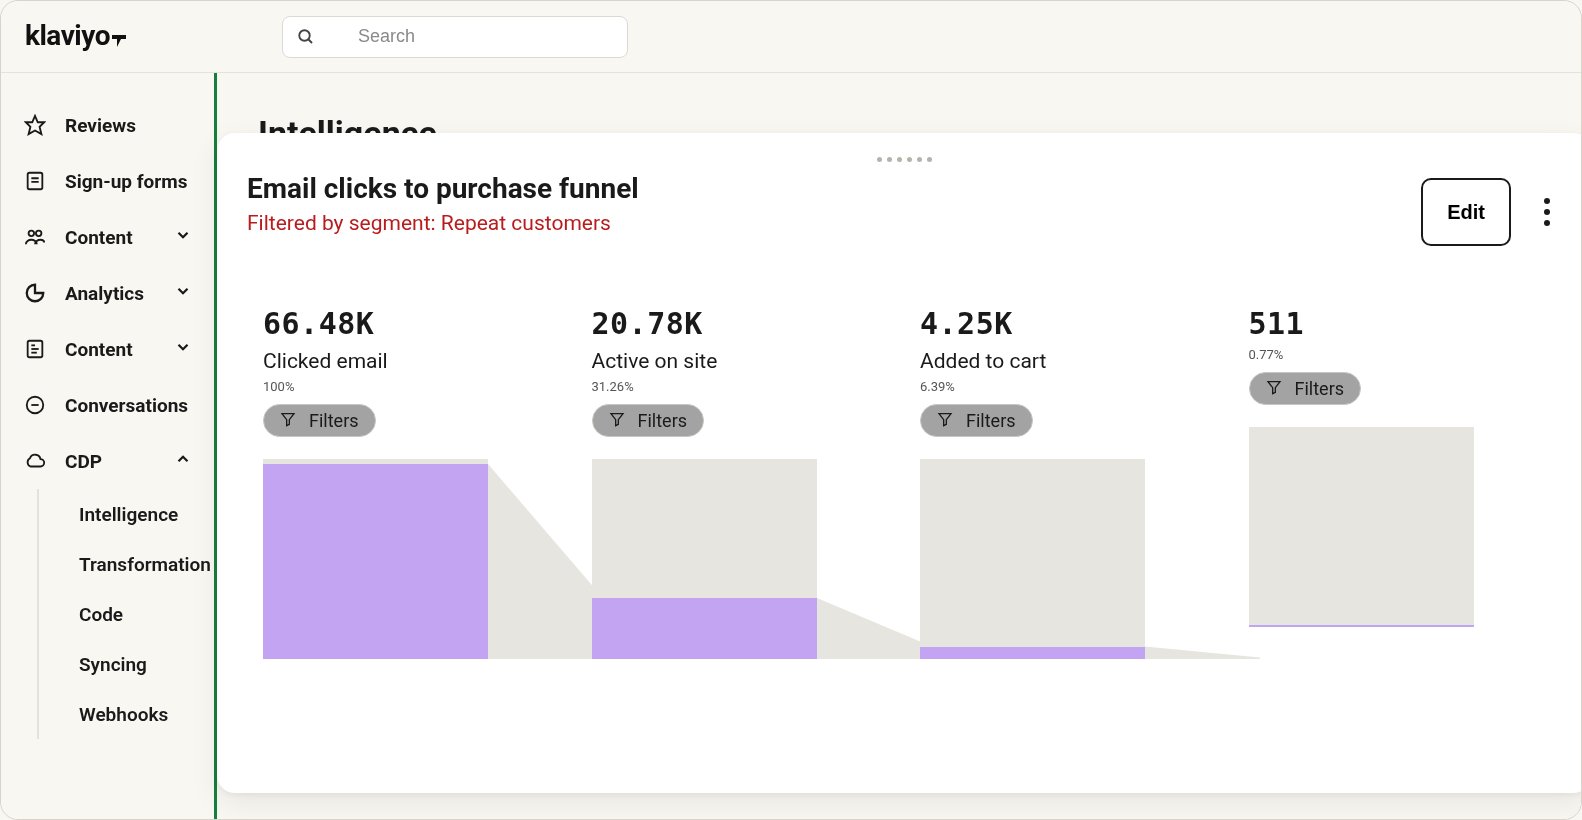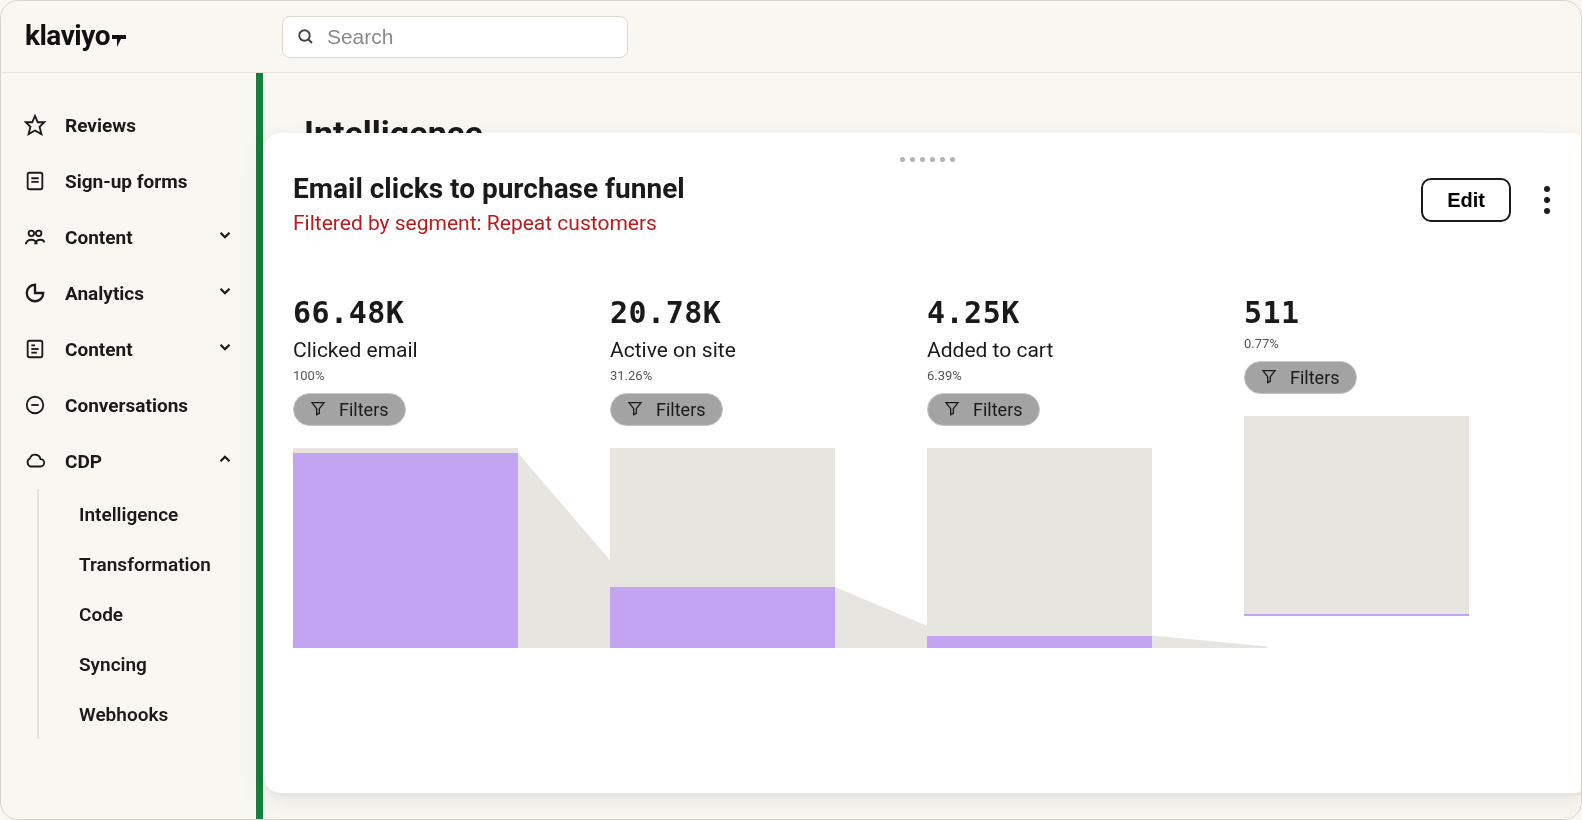--- a/index.html
+++ b/index.html
@@ -52,37 +52,38 @@
     background: #fff;
     display: flex;
     align-items: center;
     padding: 0 14px;
     gap: 12px;
   }
   .search-wrap input {
     border: none;
     outline: none;
     flex: 1;
-    font-size: 21px;
+    font-size: 18px;
     color: #0f766e;
     background: transparent;
+    margin-left: 31px;
   }
   .search-wrap input::placeholder { color: #8a8a8a; }
   .search-icon svg { display: block; }
 
   
   .body-row {
     display: flex;
     height: calc(100% - 72px);
   }
 
   
   .sidebar {
-    width: 262px;
-    border-right: 7px solid #15803d;
+    width: 216px;
+    border-right: 3px solid #15803d;
     padding-top: 24px;
     overflow-y: auto;
   }
   .nav-item {
     display: flex;
     align-items: center;
     height: 56px;
     padding: 0 22px;
     gap: 18px;
     font-size: 19px;
@@ -157,21 +158,21 @@
   .card-actions {
     display: flex;
     align-items: center;
     gap: 22px;
     margin-top: 6px;
   }
   .edit-btn {
     border: 2px solid #1a1a1a;
     background: #fff;
     border-radius: 10px;
-    height: 44px;
+    height: 68px;
     padding: 0 24px;
     font-size: 20px;
     font-weight: 700;
     cursor: pointer;
   }
   .kebab {
     width: 28px; height: 40px;
     display: flex; flex-direction: column; justify-content: center; align-items: center; gap: 5px;
     cursor: pointer;
   }
@@ -181,20 +182,21 @@
   .funnel {
     display: flex;
     gap: 0;
     margin-top: 60px;
     position: relative;
   }
   .step {
     flex: 1;
     min-width: 0;
     padding-right: 50px;
+    margin-left: 16px;
   }
   .metric {
     font-size: 30px;
     font-weight: 700;
     font-family: ui-monospace, "SF Mono", Menlo, Consolas, monospace;
     letter-spacing: 0.5px;
   }
   .label { font-size: 21px; margin-top: 8px; }
   .pct { font-size: 13px; color: #555; margin-top: 6px; }
   .filters-chip {

